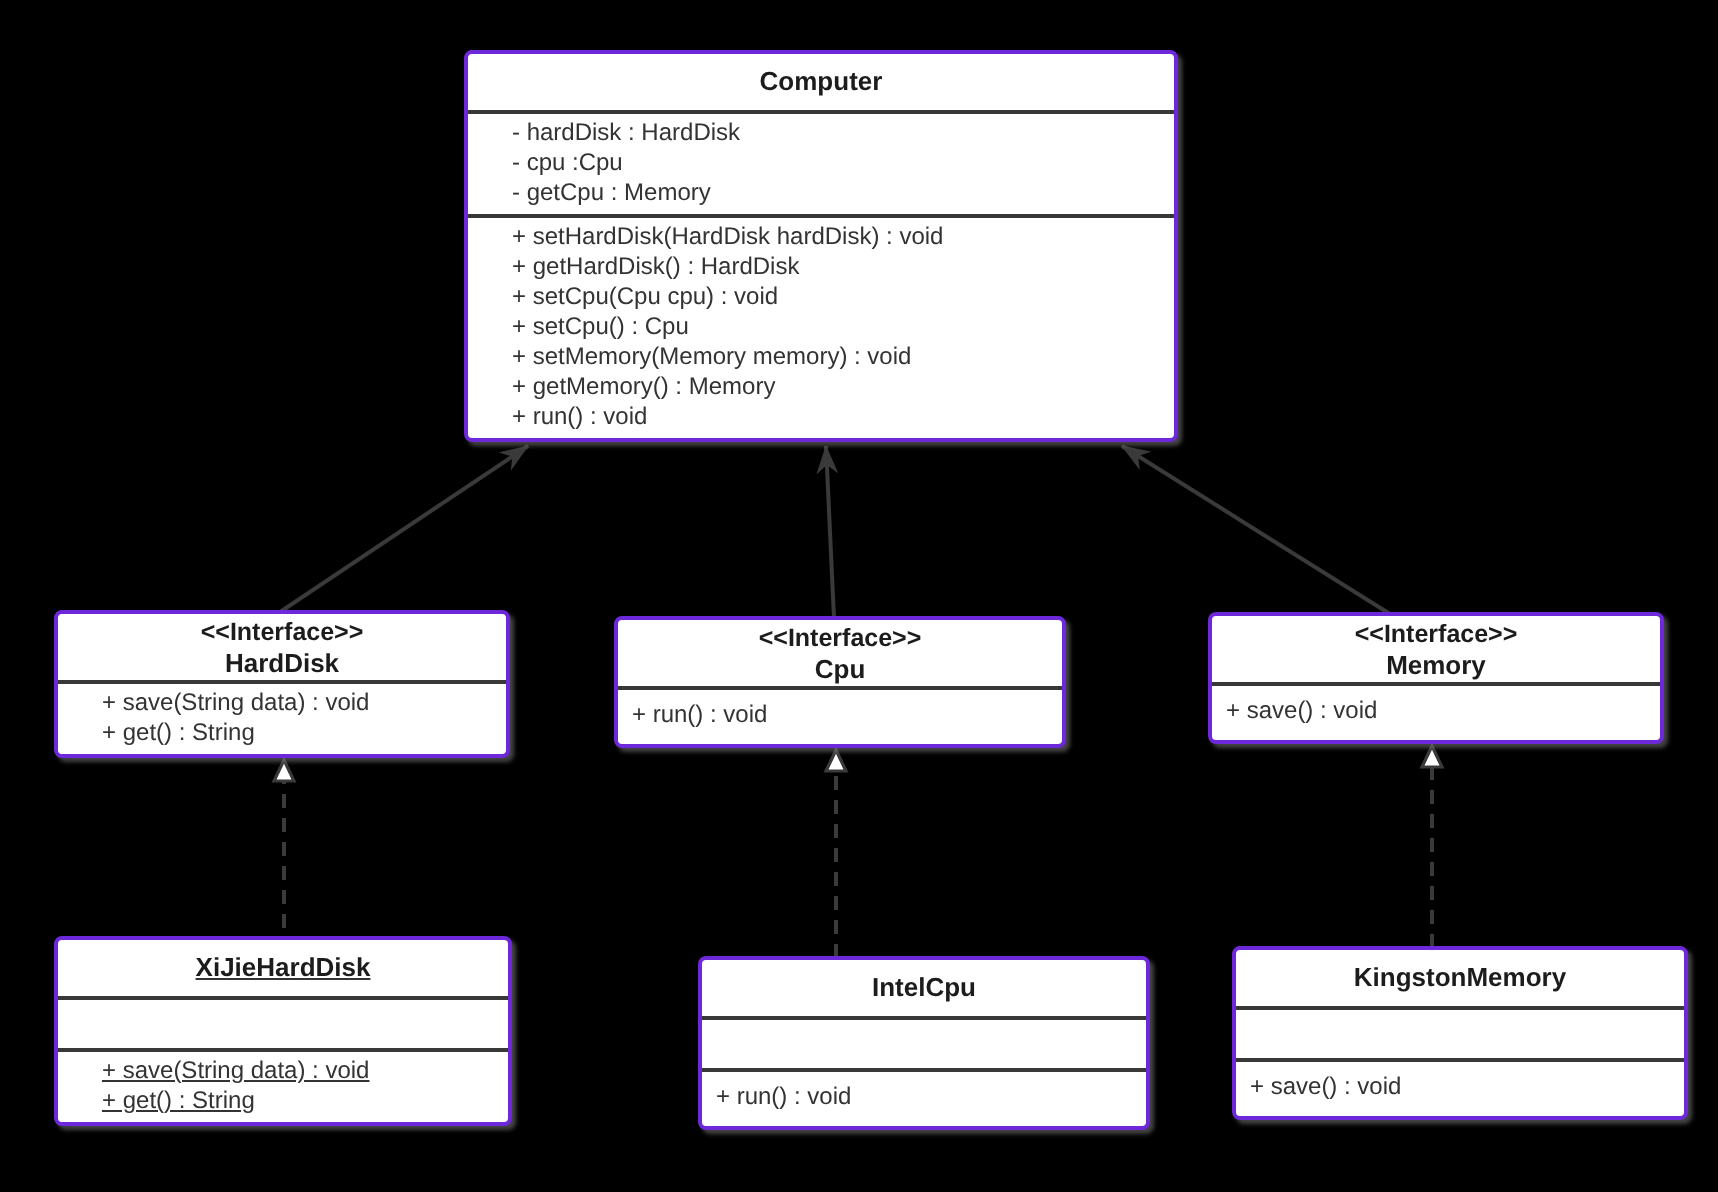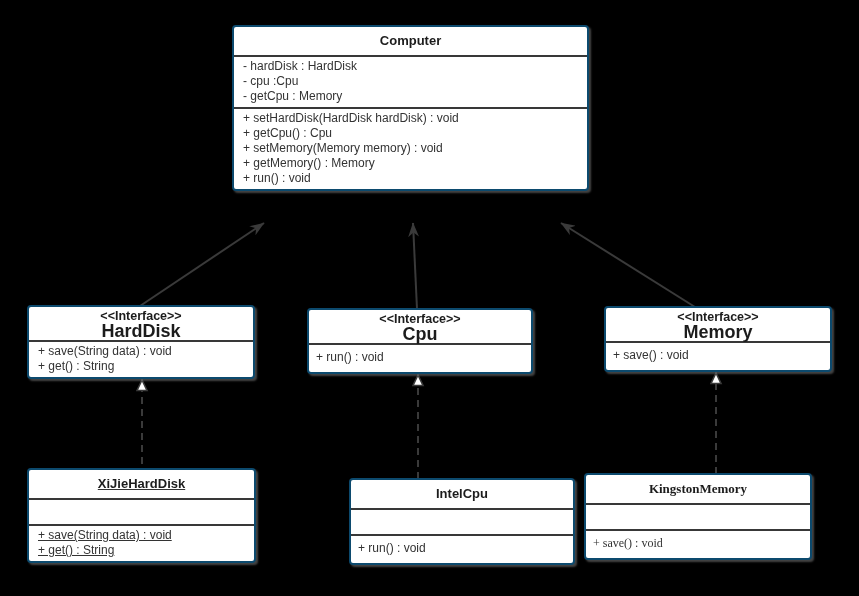--- a/index.html
+++ b/index.html
@@ -15,46 +15,46 @@
     background: #000000;
   }
   #connectors {
     position: absolute;
     left: 0; top: 0;
     width: 859px; height: 596px;
   }
   .uml-class {
     position: absolute;
     background: #ffffff;
-    border: 2px solid #0c4a6e;
+    border: 2px solid #6d28d9;
     border-radius: 4px;
     box-shadow: 2px 2px 2px rgba(150,150,150,0.45);
     color: #333333;
   }
   .compartment + .compartment { border-top: 2px solid #383838; }
   .title { text-align: center; font-weight: bold; color: #1c1c1c; }
   .title.single { padding: 6px 4px; }
   .title.single .name { font-size: 13px; line-height: 16px; }
   .title.iface { padding: 2px 16px 1px; }
   .title.iface .line { line-height: 15px; }
   .title.iface .stereotype { font-size: 12.5px; }
-  .title.iface .name { font-size: 18px; }
-  .members { padding: 2px 9px 3px; }
+  .title.iface .name { font-size: 13px; }
+  .members { padding: 2px 22px 3px; }
   .members.roomy { padding: 5px 7px 7px; }
   .member { font-size: 12px; line-height: 15px; white-space: pre; color: #333333; }
   .empty-compartment { height: 26px; }
 
   
   #box-computer  { left: 232px; top: 25px;  width: 357px; }
   #box-harddisk  { left: 27px;  top: 305px; width: 228px; }
   #box-cpu       { left: 307px; top: 308px; width: 226px; }
   #box-memory    { left: 604px; top: 306px; width: 228px; }
   #box-xijie     { left: 27px;  top: 468px; width: 229px; text-decoration: underline; }
   #box-intel     { left: 305px; top: 478px; width: 226px; margin-left: 44px; }
-  #box-kingston  { left: 584px; top: 473px; width: 228px; font-family: Liberation Serif, serif; }
+  #box-kingston  { left: 616px; top: 473px; width: 228px; }
 </style>
 </head>
 <body>
 
 <div id="canvas">
 
   <svg id="connectors" viewBox="0 0 859 596" xmlns="http://www.w3.org/2000/svg">
     <defs>
       <marker id="solidArrow" markerUnits="userSpaceOnUse" markerWidth="15" markerHeight="11" viewBox="0 0 15 11" refX="14" refY="5.5" orient="auto">
         <path d="M0,0 L14.5,5.5 L0,11 L4.5,5.5 Z" fill="#3a3a3a"></path>
@@ -77,21 +77,23 @@
     <div class="compartment title single">
       <div class="line name">Computer</div>
     </div>
     <div class="compartment members">
       <div class="member">- hardDisk : HardDisk</div>
       <div class="member">- cpu :Cpu</div>
       <div class="member">- getCpu : Memory</div>
     </div>
     <div class="compartment members">
       <div class="member">+ setHardDisk(HardDisk hardDisk) : void</div>
-      <div class="member">+ getCpu() : Cpu</div>
+      <div class="member">+ getHardDisk() : HardDisk</div>
+      <div class="member">+ setCpu(Cpu cpu) : void</div>
+      <div class="member">+ setCpu() : Cpu</div>
       <div class="member">+ setMemory(Memory memory) : void</div>
       <div class="member">+ getMemory() : Memory</div>
       <div class="member">+ run() : void</div>
     </div>
   </div>
 
   <div class="uml-class" id="box-harddisk">
     <div class="compartment title iface">
       <div class="line stereotype">&lt;&lt;Interface&gt;&gt;</div>
       <div class="line name">HardDisk</div>

